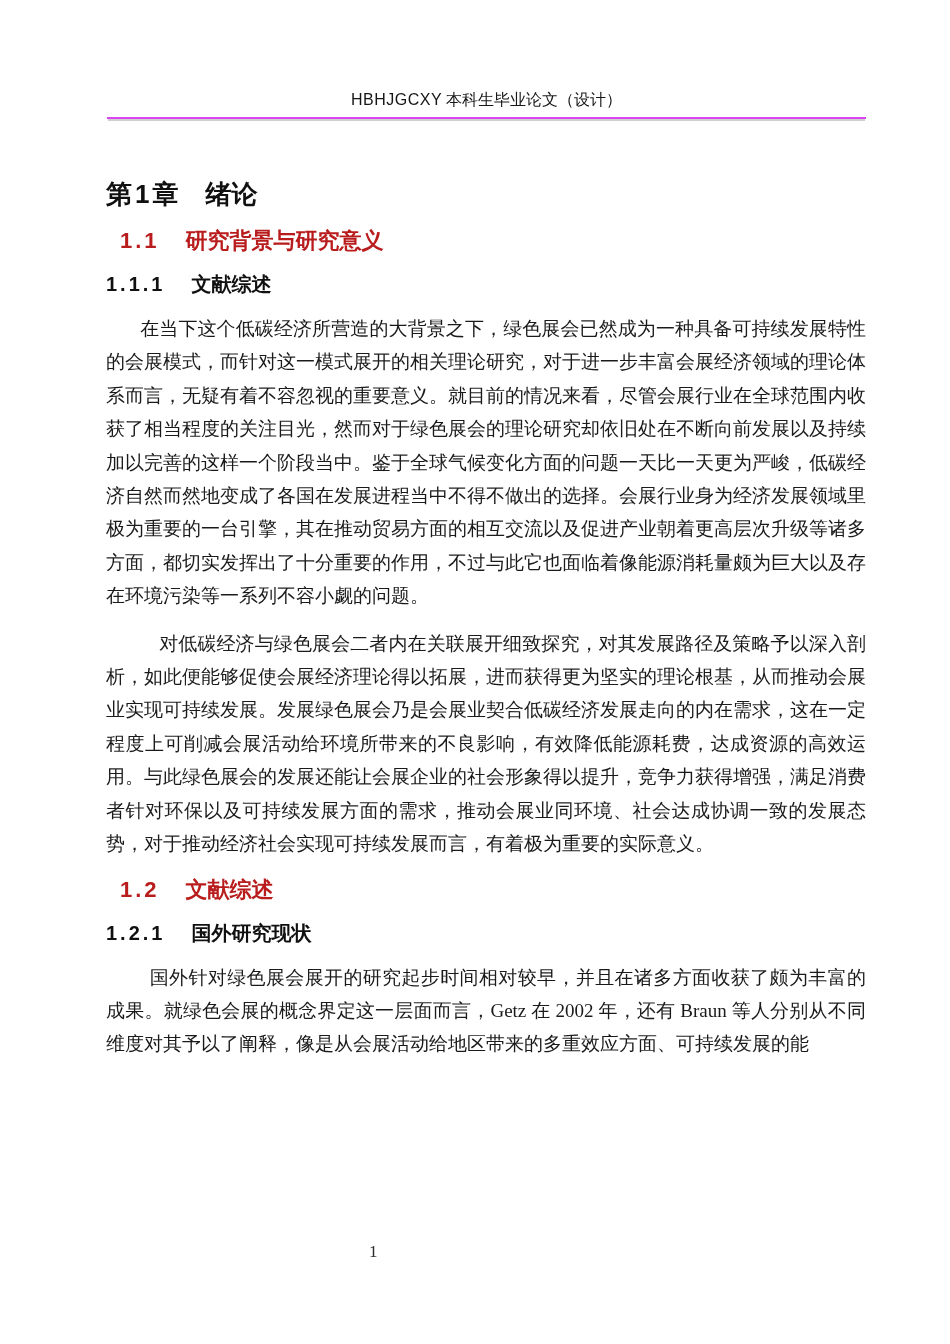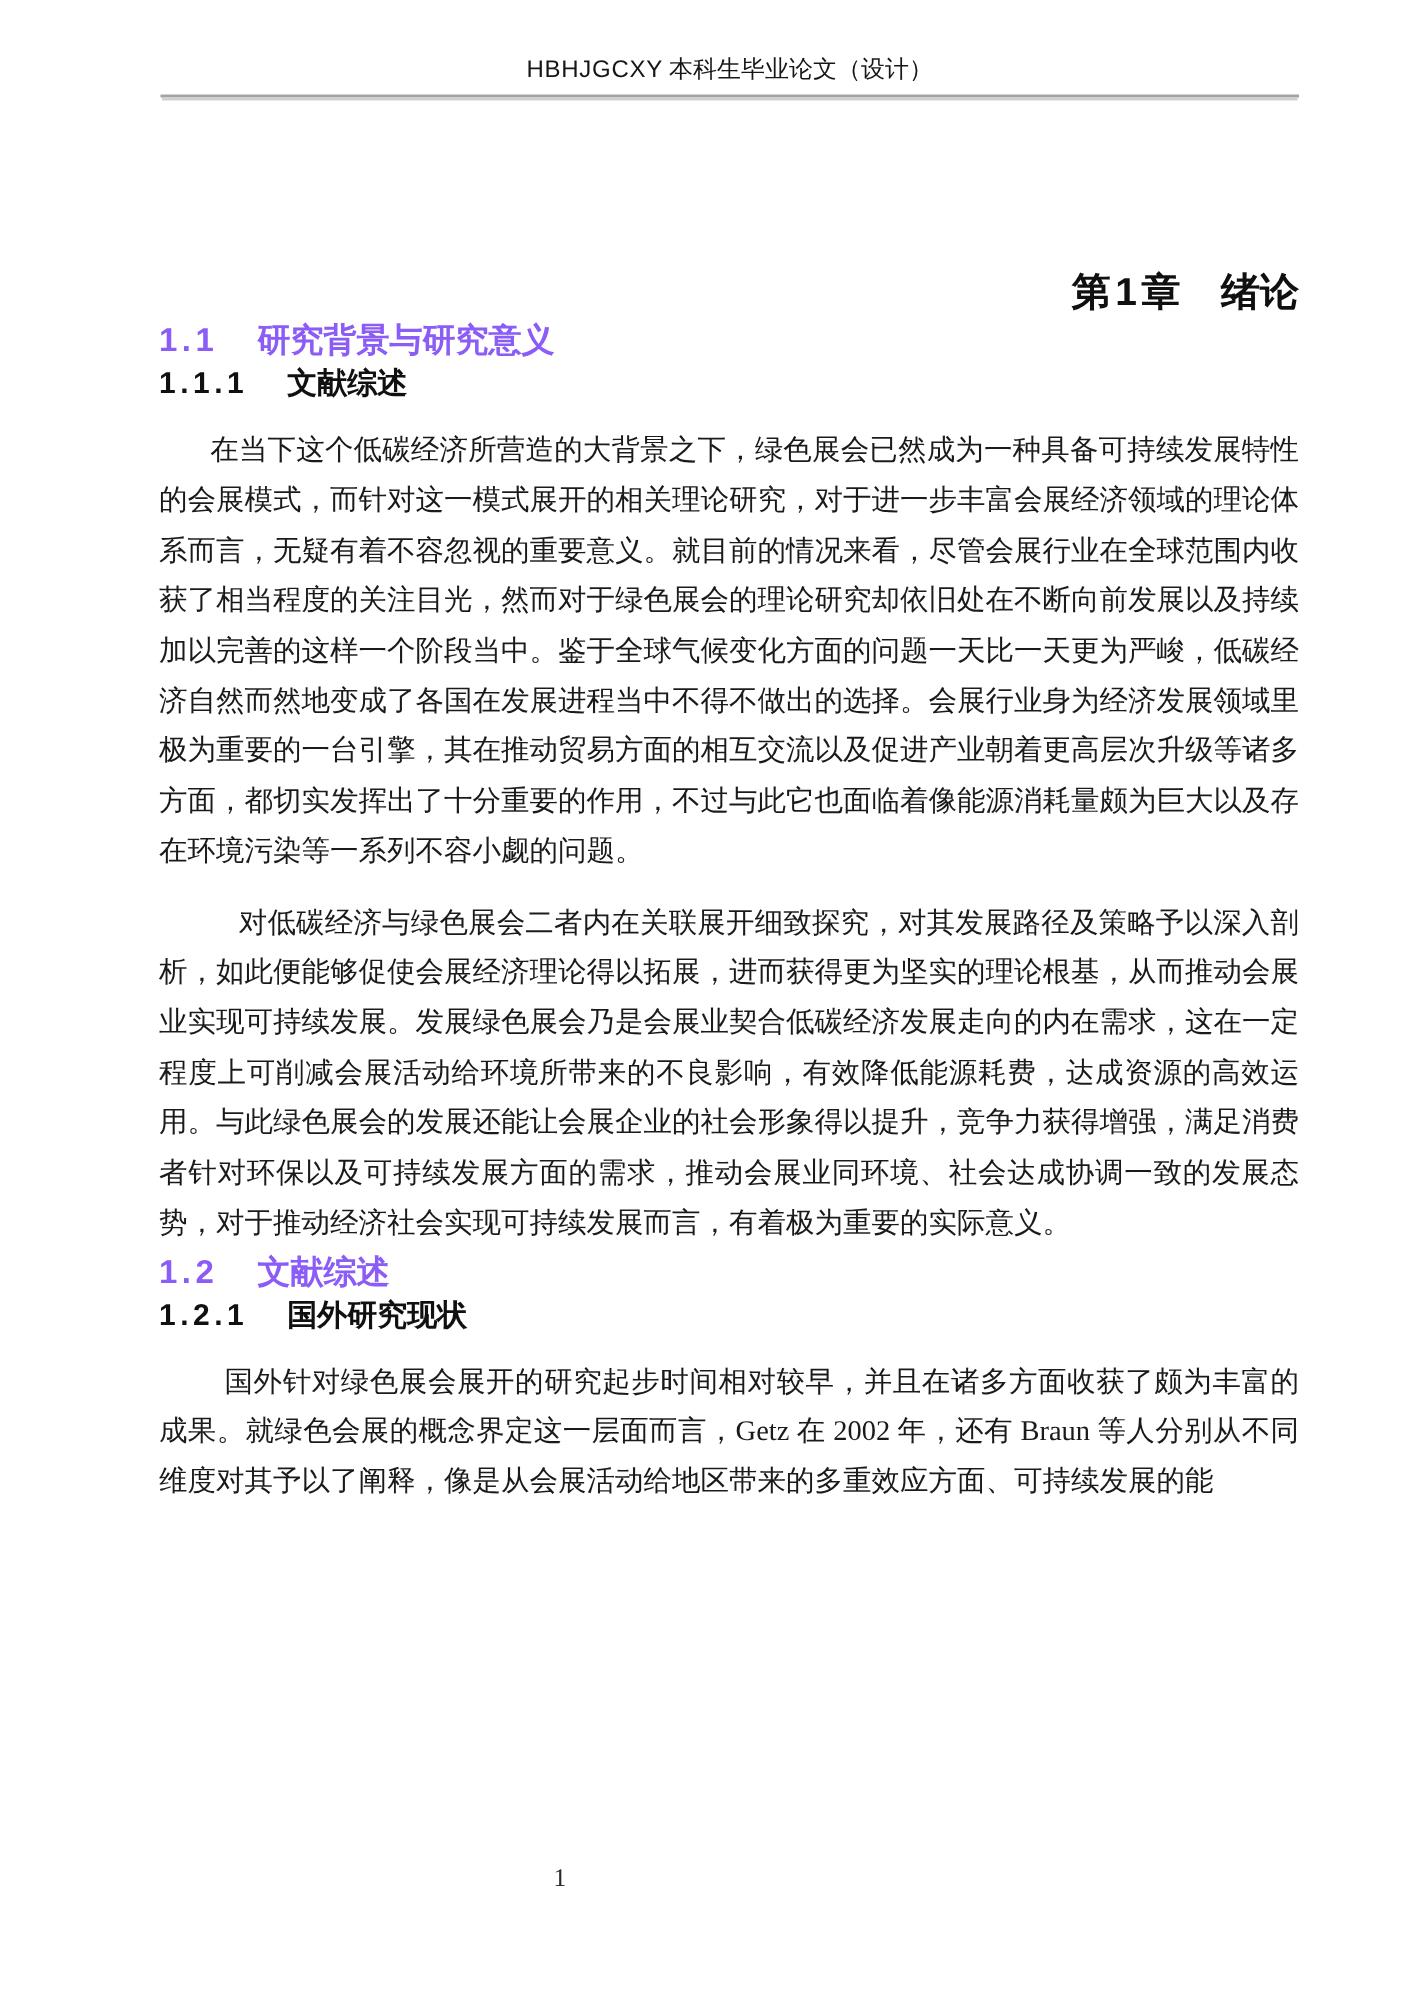--- a/index.html
+++ b/index.html
@@ -17,60 +17,60 @@
     color: #161616;
     overflow: hidden;
     font-family: "Liberation Serif", "DejaVu Serif", serif;
   }
   
   .header {
     position: absolute;
     left: 107px;
     top: 0;
     width: 759px;
-    padding-top: 36px;
+    padding-top: 90px;
     padding-bottom: 6px;
     text-align: center;
-    border-bottom: 2px solid #a3a3a3;
+    border-bottom: 2px solid #d946ef;
     box-shadow: 0 3px 0 -1px #cfcfcf;
   }
   .header-code {
     font-family: "Liberation Sans", "DejaVu Sans", sans-serif;
     font-size: 16px;
     letter-spacing: 0.5px;
   }
   .header-cn {
     font-family: "Liberation Serif", "DejaVu Serif", serif;
     font-size: 16px;
   }
   
   .content {
     position: absolute;
     left: 106px;
     top: 92px;
     width: 760px;
   }
   .chapter-title {
     margin: 84px 0 0 0;
-    text-align: right;
+    text-align: left;
     font-family: "Liberation Sans", "DejaVu Sans", sans-serif;
     font-weight: 700;
     font-size: 26px;
     line-height: 36px;
     color: #101010;
   }
   .chapter-title .chapter-num { letter-spacing: 3px; }
   .chapter-gap { display: inline-block; width: 24px; }
   h2.sec {
     font-family: "Liberation Sans", "DejaVu Sans", sans-serif;
     font-weight: 700;
     font-size: 22px;
     line-height: 30px;
-    margin: 0;
-    color: #8b5cf6;
+    margin: 14px;
+    color: #b91c1c;
   }
   h3.subsec {
     font-family: "Liberation Sans", "DejaVu Sans", sans-serif;
     font-weight: 700;
     font-size: 20px;
     line-height: 28px;
     margin: 0;
     color: #101010;
   }
   .sec .num, .subsec .num {

